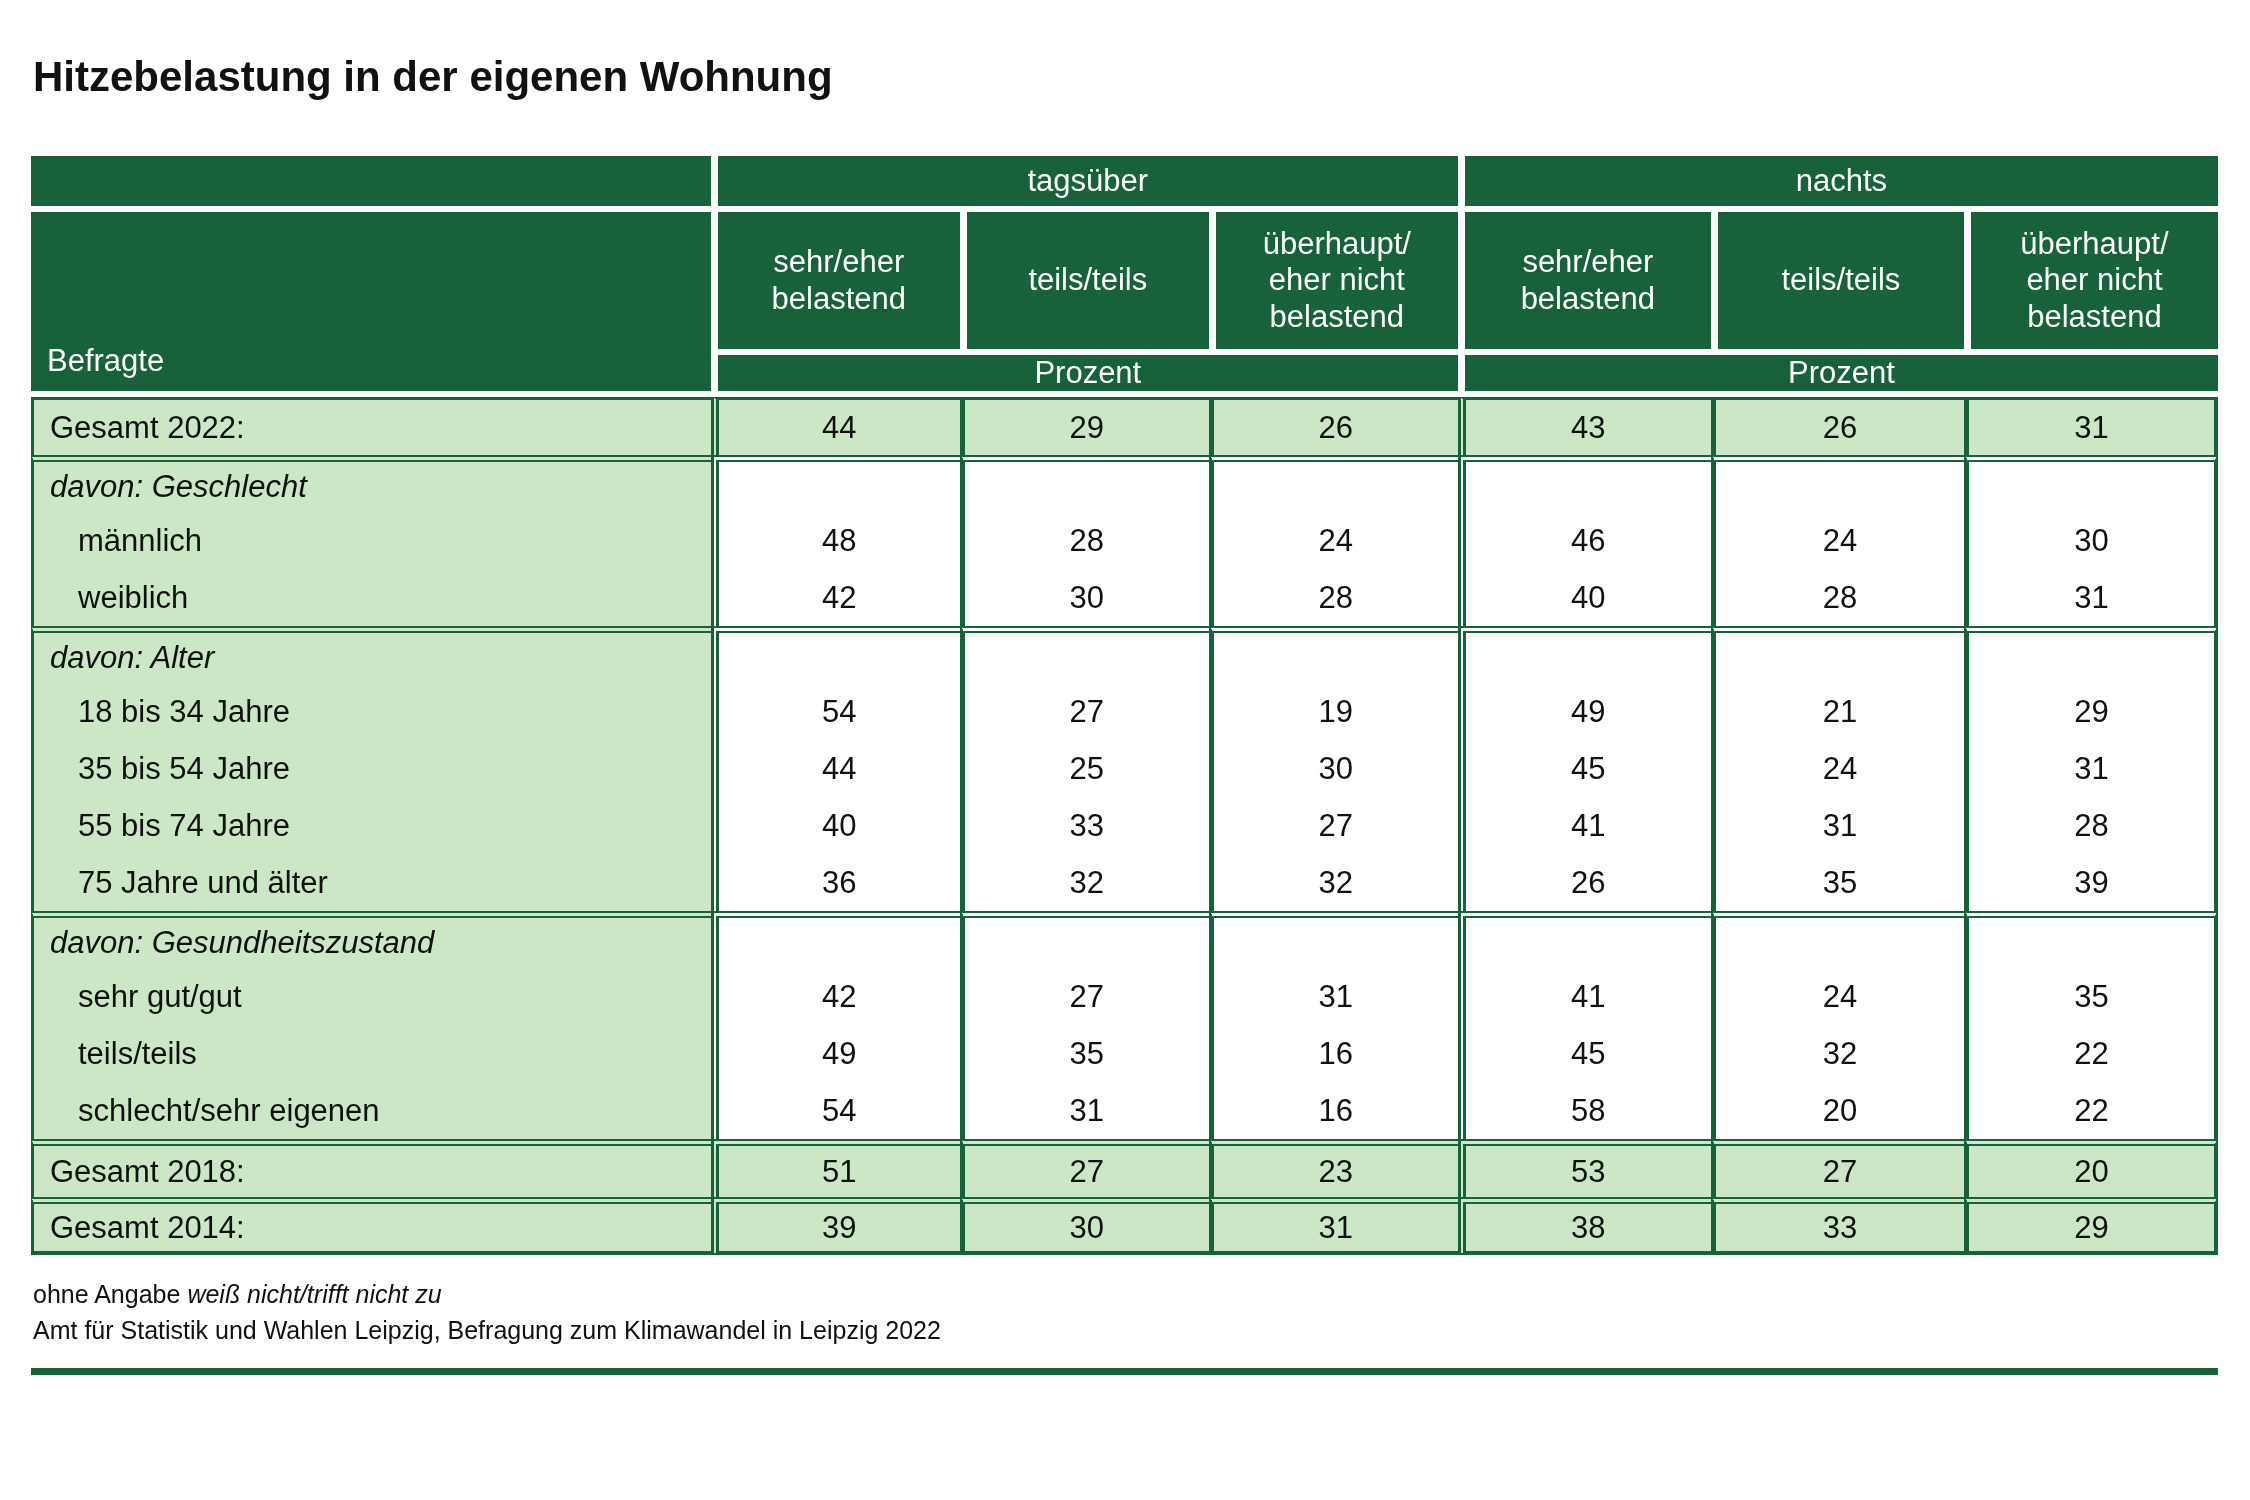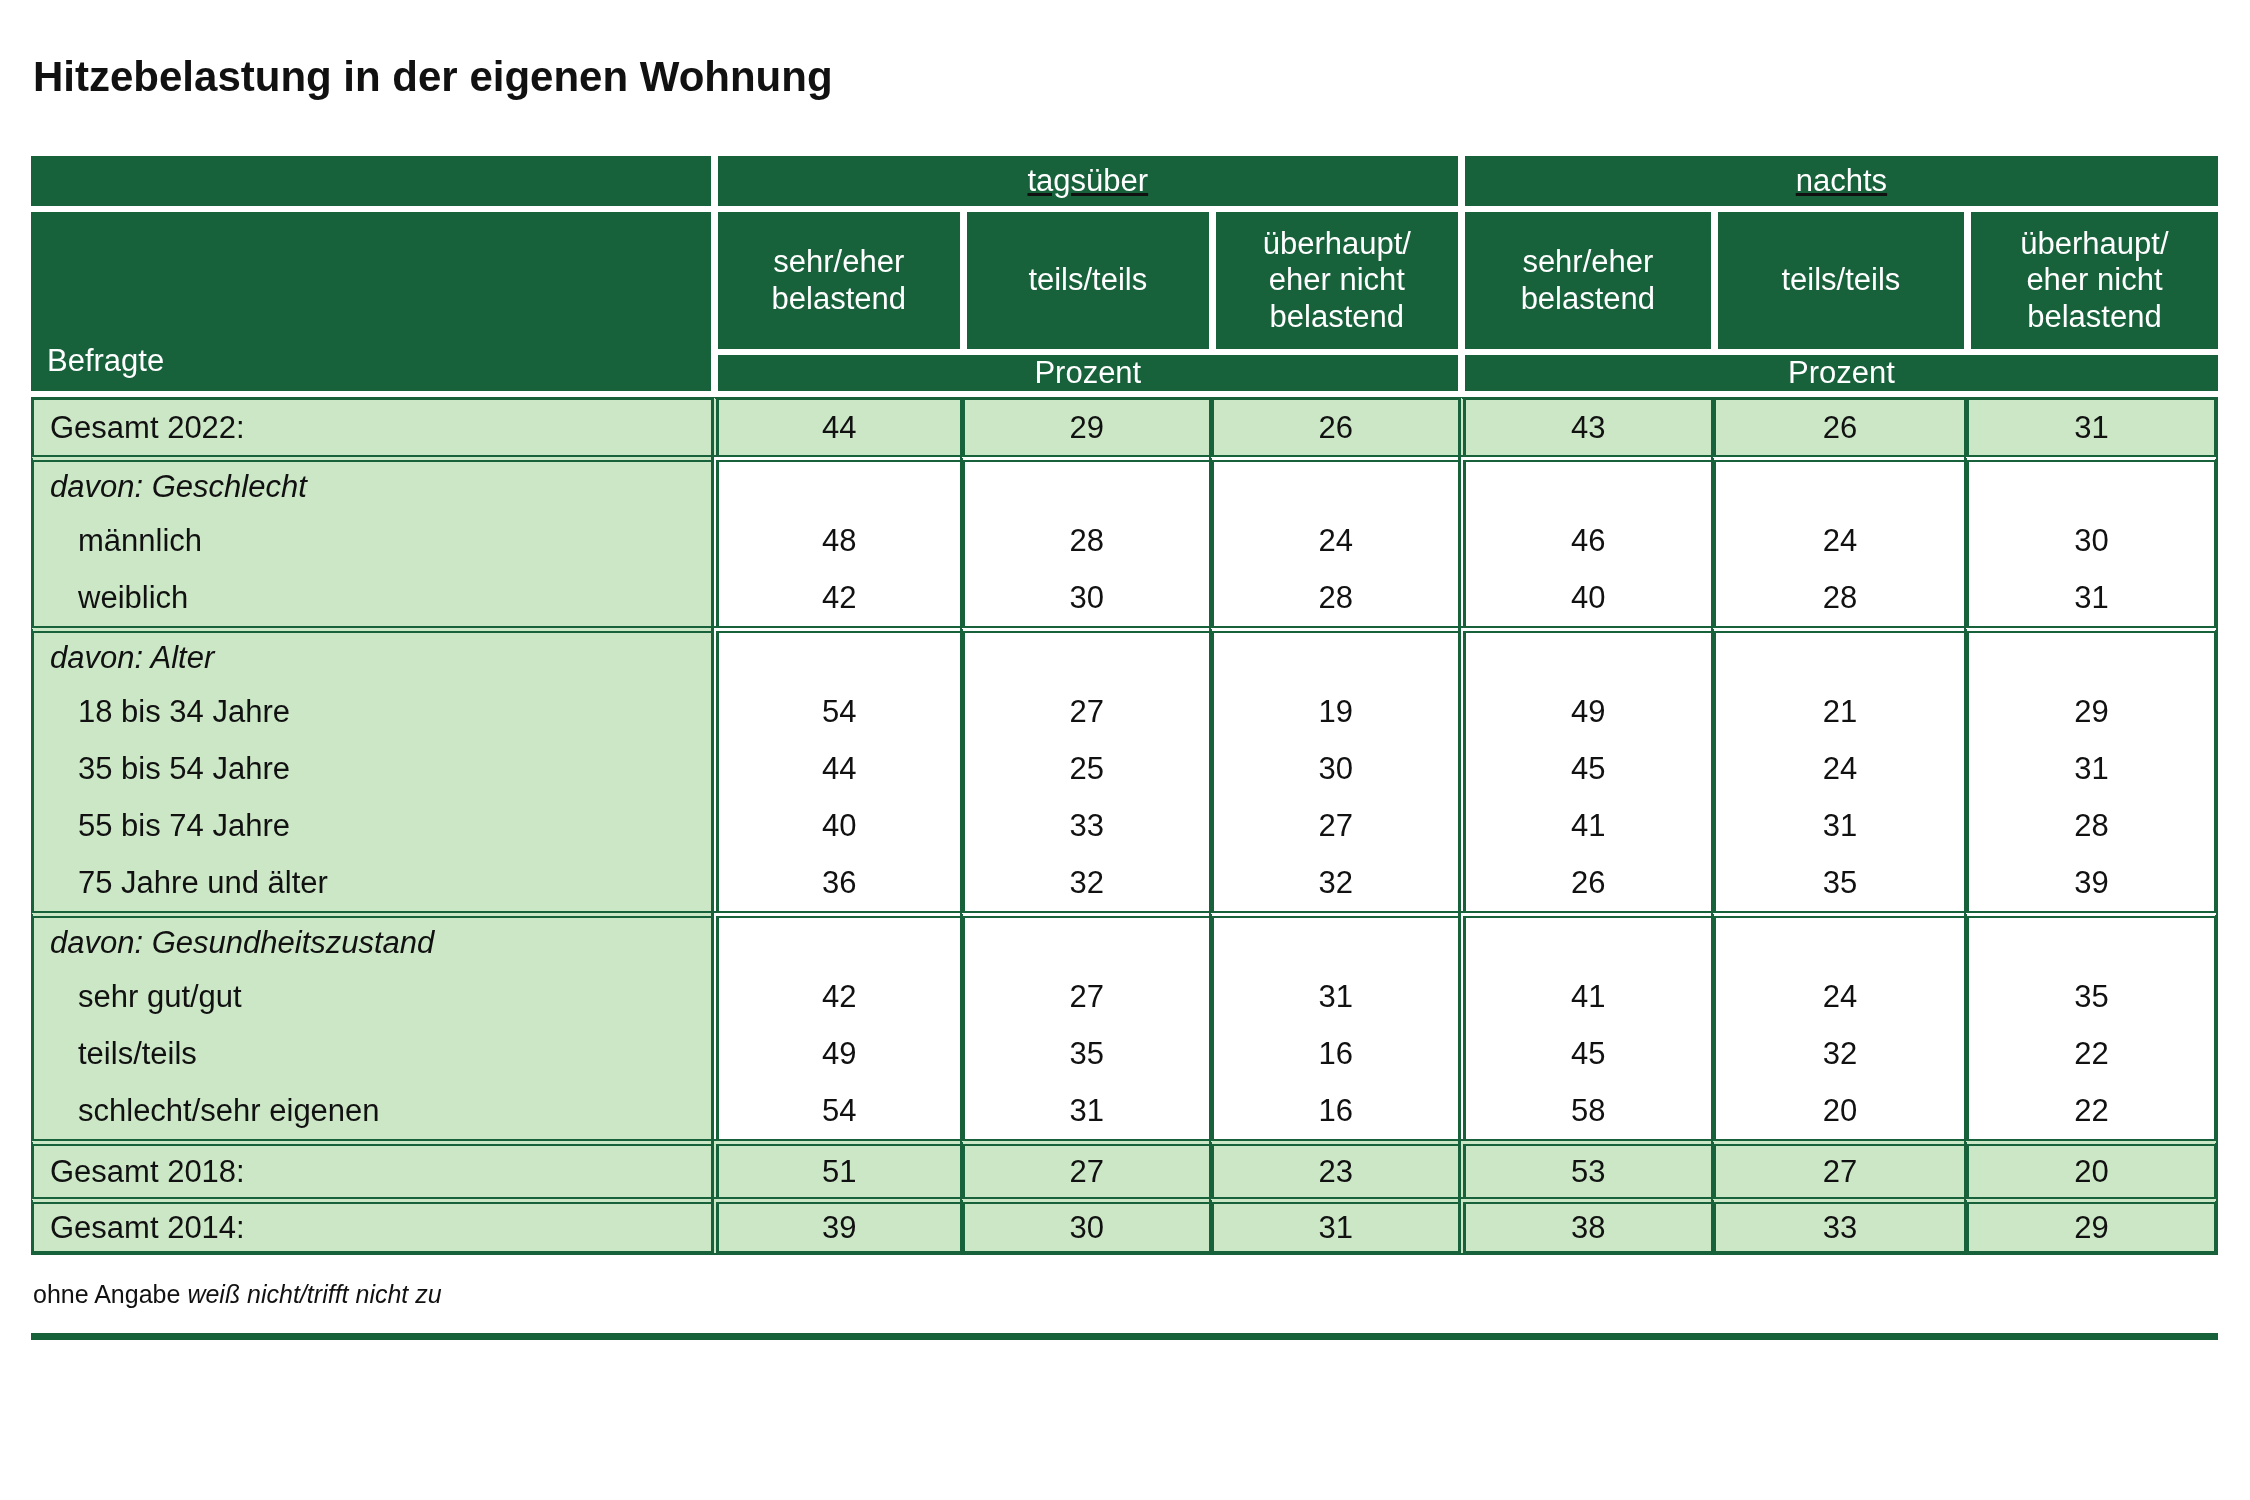--- a/index.html
+++ b/index.html
@@ -31,21 +31,21 @@
     font-size:31px;
   }
   
   th{
     background:var(--dg);
     color:#ffffff;
     font-weight:normal;
     text-align:center;
     vertical-align:middle;
   }
-  tr.h-a{height:56px;text-decoration:underline;}
+  tr.h-a{height:56px;}
   tr.h-b{height:143px;}
   tr.h-c{height:40px;}
   tr.h-a th{border-bottom:6px solid #fff;}
   th.grp{border-left:7px solid #fff;}
   th.cat{
     border-left:7px solid #fff;
     border-bottom:6px solid #fff;
     white-space:pre-line;
     line-height:1.18;
     padding:4px 6px;
@@ -284,17 +284,18 @@
         <td class="v">33</td>
         <td class="v last">29</td>
       </tr>
     </tbody>
   </table>
 
   <div class="footer">
     <div>
       <span>ohne Angabe</span><span class="note-i">weiß nicht/trifft nicht zu</span>
     </div>
+    <div>Amt für Statistik und Wahlen Leipzig, Befragung zum Klimawandel in Leipzig 2022</div>
   </div>
 
   <div class="rule"></div>
 
 </div>
 
 </body></html>

